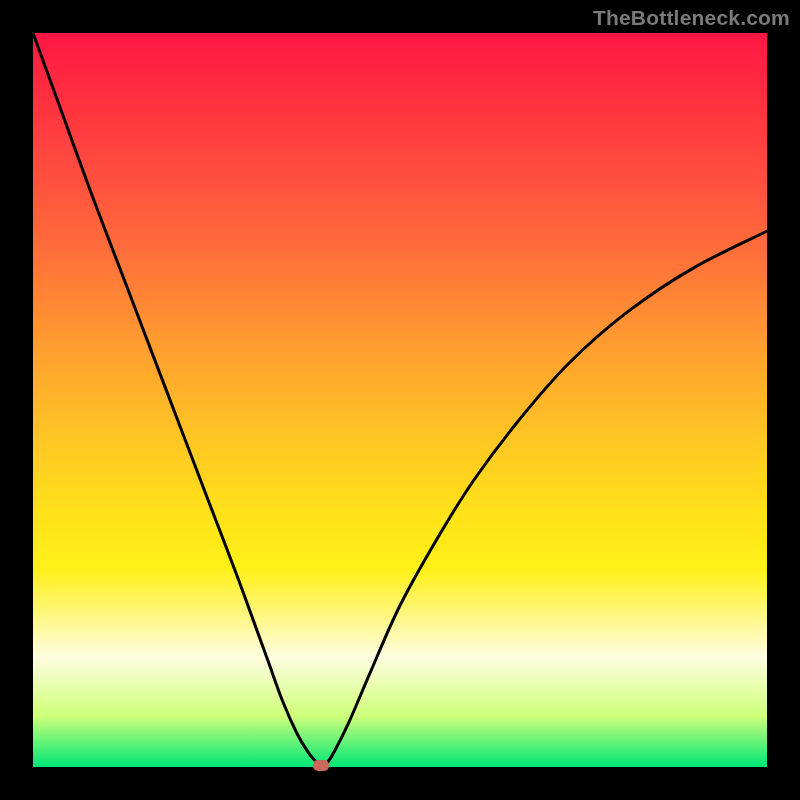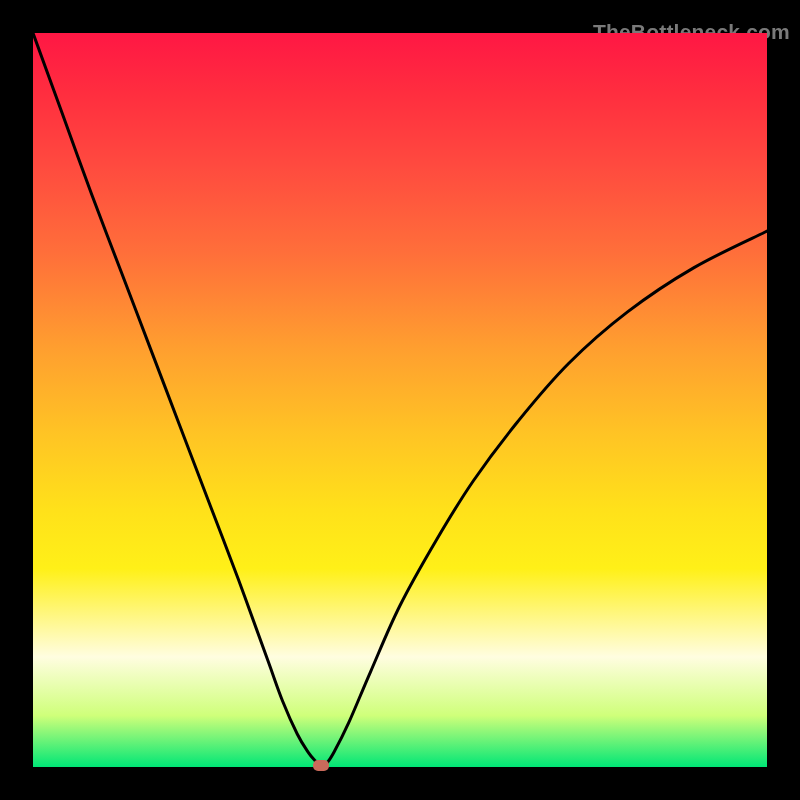--- a/index.html
+++ b/index.html
@@ -46,21 +46,20 @@
   }
   .watermark {
     position: absolute;
     top: 6px;
     right: 10px;
     font-family: Arial, Helvetica, sans-serif;
     font-size: 21px;
     font-weight: bold;
     color: #7a7a7a;
     letter-spacing: 0.2px;
-    margin-top: 14px;
   }
 </style>
 </head>
 <body>
 
 <div class="frame">
   <div class="watermark">TheBottleneck.com</div>
   <div class="plot-area">
     <svg class="curve" viewBox="0 0 734 734" preserveAspectRatio="none">
       <path id="curve-path" d="M 0.00 0.00 C 5.28 14.53, 18.79 51.67, 29.36 80.74 C 39.93 109.81, 48.15 133.07, 58.72 161.48 C 69.29 189.89, 77.51 210.80, 88.08 238.55 C 98.65 266.30, 106.87 287.87, 117.44 315.62 C 128.01 343.37, 136.23 364.94, 146.80 392.69 C 157.37 420.44, 165.59 442.01, 176.16 469.76 C 186.73 497.51, 194.95 518.42, 205.52 546.83 C 216.09 575.24, 226.95 605.77, 234.88 627.57 C 242.81 649.37, 244.28 654.73, 249.56 667.94 C 254.84 681.15, 259.62 691.72, 264.24 700.97 C 268.86 710.22, 271.95 714.43, 275.25 719.32 C 278.55 724.21, 280.34 725.75, 282.59 728.13 C 284.84 730.51, 285.75 732.14, 287.73 732.53 C 289.71 732.93, 291.22 732.71, 293.60 730.33 C 295.98 727.95, 296.98 726.59, 300.94 719.32 C 304.90 712.05, 309.01 704.49, 315.62 689.96 C 322.23 675.43, 328.39 659.72, 337.64 638.58 C 346.89 617.44, 355.11 596.30, 367.00 572.52 C 378.89 548.74, 390.49 528.92, 403.70 506.46 C 416.91 484.00, 425.87 468.88, 440.40 447.74 C 454.93 426.60, 467.26 410.16, 484.44 389.02 C 501.62 367.88, 516.00 350.12, 535.82 330.30 C 555.64 310.48, 572.08 296.10, 594.54 278.92 C 617.00 261.74, 635.50 249.41, 660.60 234.88 C 685.70 220.35, 720.79 204.79, 734.00 198.18" stroke="#000" stroke-width="3" fill="none" stroke-linecap="round" stroke-linejoin="round"></path>

